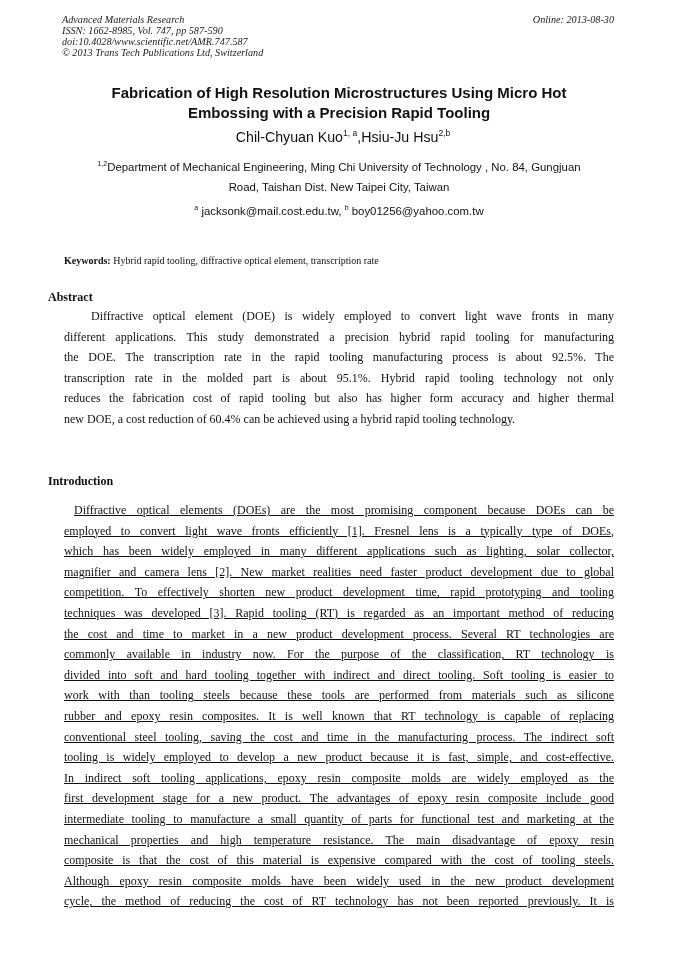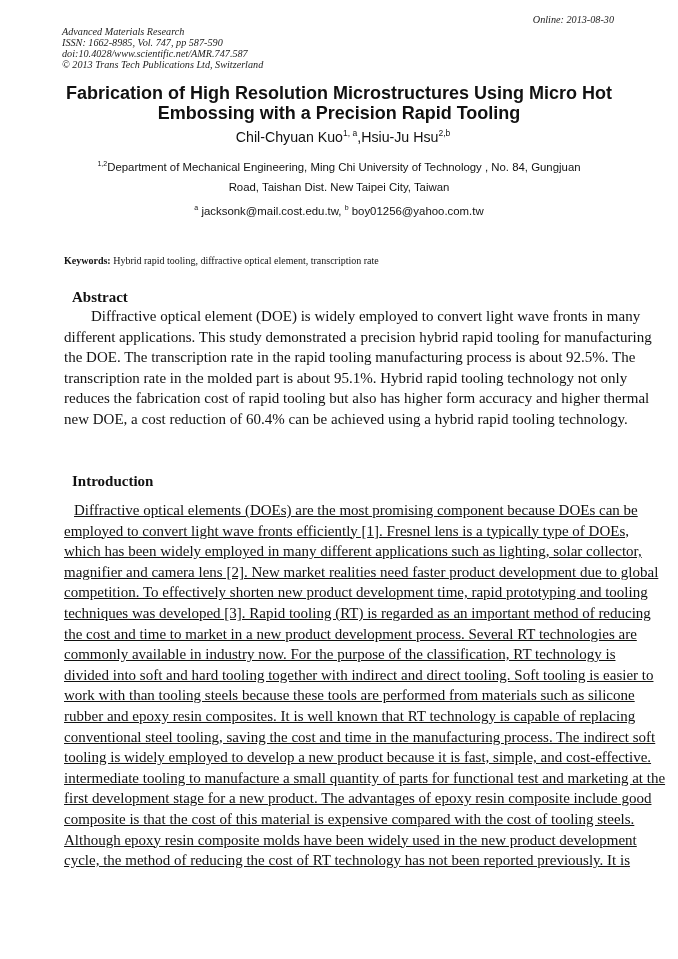--- a/index.html
+++ b/index.html
@@ -1,27 +1,27 @@
 <!DOCTYPE html>
 <html><head>
   <meta charset="utf-8">
   <style>
     html, body { margin: 0; padding: 0; background: #ffffff; }
     body { width: 678px; height: 959px; position: relative; overflow: hidden; color: #111; }
     .hdr-left {
       position: absolute; left: 62px; top: 14px;
-      font-family: "Liberation Serif", serif; font-style: italic; font-size: 10.2px; line-height: 11px; color: #222; margin-top: 12px;
+      font-family: "Liberation Serif", serif; font-style: italic; font-size: 10.2px; line-height: 11px; color: #222;
     }
     .hdr-right {
       position: absolute; right: 64px; top: 14px;
       font-family: "Liberation Serif", serif; font-style: italic; font-size: 10.2px; line-height: 11px; color: #222;
     }
     .title {
       position: absolute; left: 64px; width: 550px; top: 83px; text-align: center;
-      font-family: "Liberation Sans", sans-serif; font-weight: bold; font-size: 18px; line-height: 20px; color: #111;
+      font-family: "Liberation Sans", sans-serif; font-weight: bold; font-size: 15px; line-height: 20px; color: #111;
     }
     .authors {
       position: absolute; left: 68px; width: 550px; top: 127px; text-align: center;
       font-family: "Liberation Sans", sans-serif; font-size: 14.2px; line-height: 20px; color: #111;
     }
     .authors sup { font-size: 8.5px; vertical-align: 6px; line-height: 0; }
     .affil {
       position: absolute; left: 64px; width: 550px; top: 157px; text-align: center;
       font-family: "Liberation Sans", sans-serif; font-size: 11.4px; line-height: 20px; color: #111;
     }
@@ -29,26 +29,26 @@
     .emails {
       position: absolute; left: 64px; width: 550px; top: 203px; text-align: center;
       font-family: "Liberation Sans", sans-serif; font-size: 11.4px; line-height: 16px; color: #111;
     }
     .keywords {
       position: absolute; left: 64px; width: 550px; top: 253px;
       font-family: Liberation Serif, serif; font-size: 10px; line-height: 16px; color: #111;
     }
     .keywords b { font-weight: bold; }
     .section-head {
-      position: absolute; left: 72px;
-      font-family: "Liberation Serif", serif; font-weight: bold; font-size: 15px; line-height: 16px; color: #111;
+      position: absolute; left: 48px;
+      font-family: "Liberation Serif", serif; font-weight: bold; font-size: 12px; line-height: 16px; color: #111;
     }
     .para {
       position: absolute; left: 64px; width: 550px;
-      font-family: "Liberation Serif", serif; font-size: 15px; line-height: 20.6px; color: #111;
+      font-family: "Liberation Serif", serif; font-size: 12px; line-height: 20.6px; color: #111;
       text-align: justify; text-indent: 0;
     }
     .para .line { display: block; text-align: justify; text-align-last: justify; white-space: nowrap; height: 20.6px; }
     .para .line.last { text-align-last: left; }
     .para .line.indent1 { padding-left: 27px; }
     .para .line.indent2 { padding-left: 10px; }
   </style>
 </head>
 <body>
 
@@ -100,18 +100,20 @@
   <span class="line">magnifier and camera lens [2]. New market realities need faster product development due to global</span>
   <span class="line">competition. To effectively shorten new product development time, rapid prototyping and tooling</span>
   <span class="line">techniques was developed [3]. Rapid tooling (RT) is regarded as an important method of reducing</span>
   <span class="line">the cost and time to market in a new product development process. Several RT technologies are</span>
   <span class="line">commonly available in industry now. For the purpose of the classification, RT technology is</span>
   <span class="line">divided into soft and hard tooling together with indirect and direct tooling. Soft tooling is easier to</span>
   <span class="line">work with than tooling steels because these tools are performed from materials such as silicone</span>
   <span class="line">rubber and epoxy resin composites. It is well known that RT technology is capable of replacing</span>
   <span class="line">conventional steel tooling, saving the cost and time in the manufacturing process. The indirect soft</span>
   <span class="line">tooling is widely employed to develop a new product because it is fast, simple, and cost-effective.</span>
+  <span class="line">In indirect soft tooling applications, epoxy resin composite molds are widely employed as the</span>
+  <span class="line">first development stage for a new product. The advantages of epoxy resin composite include good</span>
   <span class="line">intermediate tooling to manufacture a small quantity of parts for functional test and marketing at the</span>
-  <span class="line">first development stage for a new product. The advantages of epoxy resin composite include good</span>
+  <span class="line">mechanical properties and high temperature resistance. The main disadvantage of epoxy resin</span>
   <span class="line">composite is that the cost of this material is expensive compared with the cost of tooling steels.</span>
   <span class="line">Although epoxy resin composite molds have been widely used in the new product development</span>
   <span class="line">cycle, the method of reducing the cost of RT technology has not been reported previously. It is</span>
 </div>
 
 </body></html>

